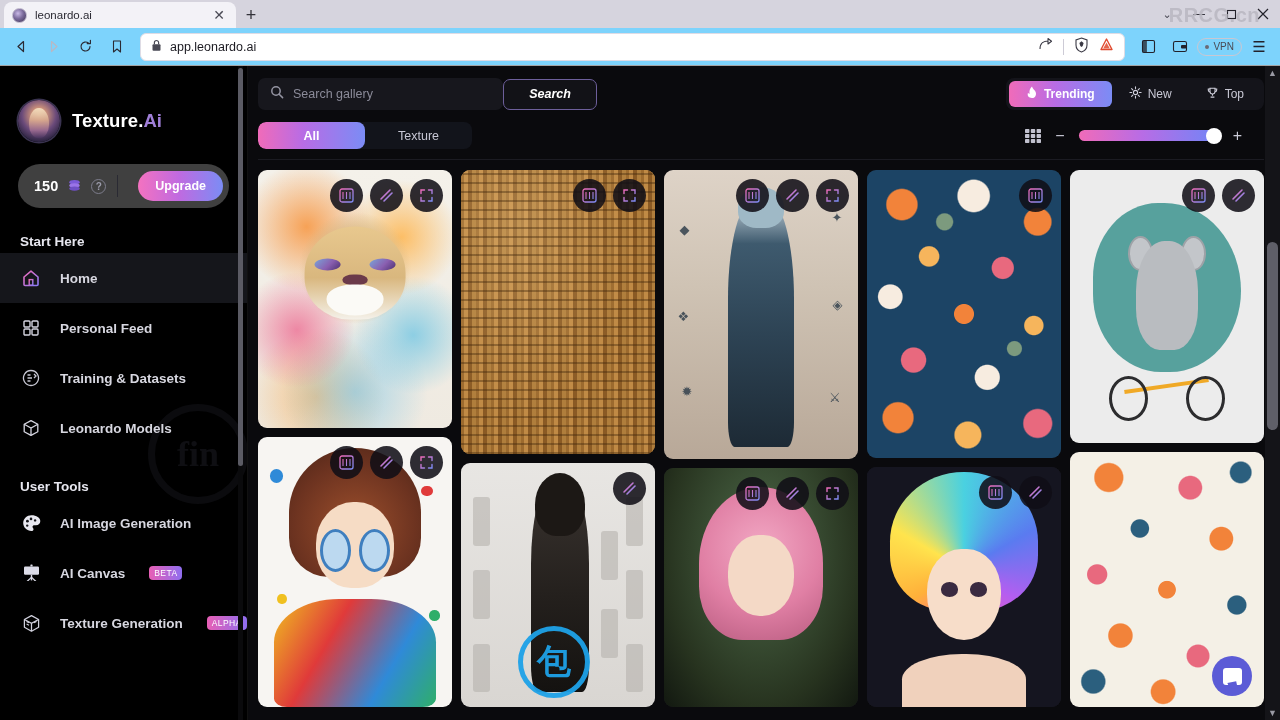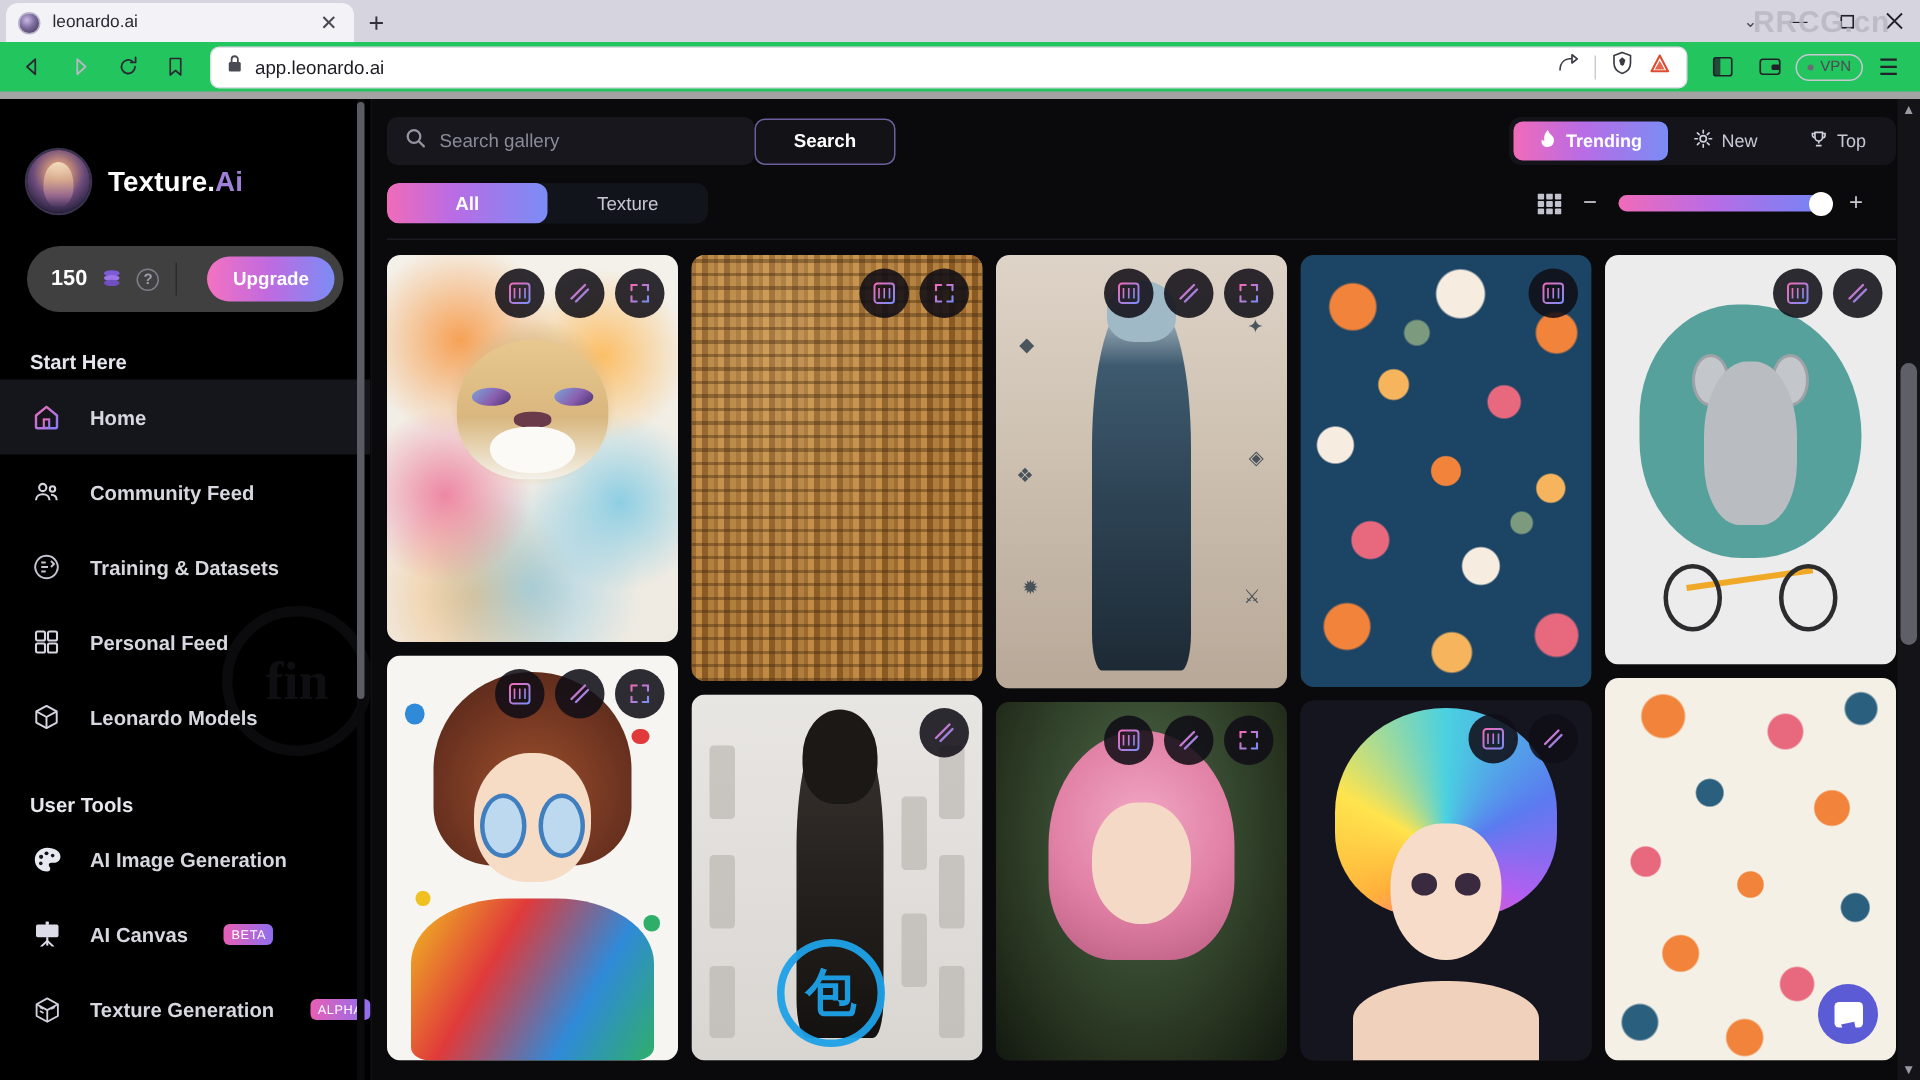--- a/index.html
+++ b/index.html
@@ -40,22 +40,22 @@
     height: 28px; padding-right: 2px;
   }
   .tb-listall { width: 30px; text-align: center; color: #4a4a55; font-size: 11px; cursor:pointer;}
   .wbtn {
     width: 30px; height: 28px; display: flex; align-items: center; justify-content: center;
     color: #22212a; font-size: 12px; cursor: pointer;
   }
   .wbtn svg { display: block; }
 
   .navbar {
-    height: 38px; background: #22c55e; display: flex; align-items: center;
-    gap: 2px; padding: 0 6px; border-bottom: 5px solid #a3a3a3;
+    height: 38px; background: #7dd3fc; display: flex; align-items: center;
+    gap: 2px; padding: 0 6px; border-bottom: 1px solid #a3a3a3;
   }
   .navbtn {
     width: 30px; height: 30px; border-radius: 6px; display: flex;
     align-items: center; justify-content: center; cursor: pointer; color: #2b2a33;
   }
   .navbtn.disabled { color: #b9b7c3; }
   .urlbar {
     flex: 1 1 auto; height: 28px; background: #ffffff; border-radius: 6px;
     display: flex; align-items: center; gap: 8px; padding: 0 10px; margin: 0 6px;
     border: 1px solid #dedce5;
@@ -150,21 +150,21 @@
   .toolbar { padding: 12px 16px 0 10px; }
   .tb-row1 { display: flex; align-items: center; }
   .searchbox {
     width: 245px; height: 32px; background: #17171d; border-radius: 7px;
     display: flex; align-items: center; gap: 9px; padding: 0 12px;
   }
   .search-ph { font-size: 12.5px; color: #8b8b99; }
   .search-btn {
     width: 94px; height: 31px; border-radius: 7px; border: 1px solid #6d5f9b;
     background: #121217; color: #ffffff; font-size: 12.5px; font-weight: 600;
-    display: flex; align-items: center; justify-content: center; cursor: pointer;
+    display: flex; align-items: center; justify-content: center; cursor: pointer; font-style: italic;
   }
   .seg-right { margin-left: auto; display: flex; align-items: center; gap: 0px;
     background: #14141a; border-radius: 8px; padding: 3px; }
   .seg-btn {
     height: 26px; padding: 0 17px; border-radius: 6px; display: flex; align-items: center;
     gap: 6px; font-size: 12px; color: #c8c8d4; cursor: pointer; white-space: nowrap;
   }
   .seg-btn.active {
     background: linear-gradient(90deg, #f06bb9 0%, #b86ce5 45%, #7b8cf5 100%);
     color: #ffffff; font-weight: 600;
@@ -534,53 +534,42 @@
                   <stop offset="1" stop-color="#8a7bf5"></stop>
                 </linearGradient>
               </defs>
               <path d="M3 9 L10 3.2 L17 9 V16.5 a1 1 0 0 1 -1 1 H4 a1 1 0 0 1 -1 -1 Z" fill="none" stroke="url(#gh)" stroke-width="1.6" stroke-linejoin="round"></path>
               <rect x="8.2" y="11.6" width="3.6" height="5.6" fill="none" stroke="url(#gh)" stroke-width="1.4"></rect>
             </svg>
         </span>
         <span class="sb-label">Home</span>
       </div>
 
-      <div class="sb-item">
-        <span class="ico">
-          <svg width="20" height="20" viewBox="0 0 20 20" fill="none" stroke="#d5d5e0" stroke-width="1.4">
-              <circle cx="7.5" cy="7" r="2.4"></circle>
-              <circle cx="14" cy="8" r="1.8"></circle>
-              <path d="M3 15.5 c0-2.6 2-4 4.5-4 s4.5 1.4 4.5 4"></path>
-              <path d="M13 11.8 c2.2 0 3.8 1.3 3.8 3.7"></path>
-            </svg>
-        </span>
-        <span class="sb-label">Community Feed</span>
-      </div>
-
-      <div class="sb-item">
-        <span class="ico">
-          <svg width="20" height="20" viewBox="0 0 20 20" fill="none" stroke="#c6c6d2" stroke-width="1.3">
-              <path d="M10 2.5 a7.5 7.5 0 1 1 -0.01 0"></path>
-              <path d="M6.5 7 h3 M6.5 10 h4.5 M6.5 13 h3"></path>
-              <path d="M13 6 l2 2 -2 2"></path>
-            </svg>
-        </span>
-        <span class="sb-label">Training &amp; Datasets</span>
-      </div>
 
       <div class="sb-item">
         <span class="ico">
           <svg width="20" height="20" viewBox="0 0 20 20" fill="none" stroke="#d5d5e0" stroke-width="1.4">
               <rect x="3" y="3" width="6" height="6" rx="1"></rect>
               <rect x="11" y="3" width="6" height="6" rx="1"></rect>
               <rect x="3" y="11" width="6" height="6" rx="1"></rect>
               <rect x="11" y="11" width="6" height="6" rx="1"></rect>
             </svg>
         </span>
         <span class="sb-label">Personal Feed</span>
+      </div>
+
+      <div class="sb-item">
+        <span class="ico">
+          <svg width="20" height="20" viewBox="0 0 20 20" fill="none" stroke="#c6c6d2" stroke-width="1.3">
+              <path d="M10 2.5 a7.5 7.5 0 1 1 -0.01 0"></path>
+              <path d="M6.5 7 h3 M6.5 10 h4.5 M6.5 13 h3"></path>
+              <path d="M13 6 l2 2 -2 2"></path>
+            </svg>
+        </span>
+        <span class="sb-label">Training &amp; Datasets</span>
       </div>
 
       <div class="sb-item">
         <span class="ico">
           <svg width="20" height="20" viewBox="0 0 20 20" fill="none" stroke="#d5d5e0" stroke-width="1.3">
               <path d="M10 2.6 L16.8 6.3 V13.7 L10 17.4 L3.2 13.7 V6.3 Z" stroke-linejoin="round"></path>
               <path d="M3.2 6.3 L10 10 L16.8 6.3 M10 10 V17.4"></path>
             </svg>
         </span>
         <span class="sb-label">Leonardo Models</span>

